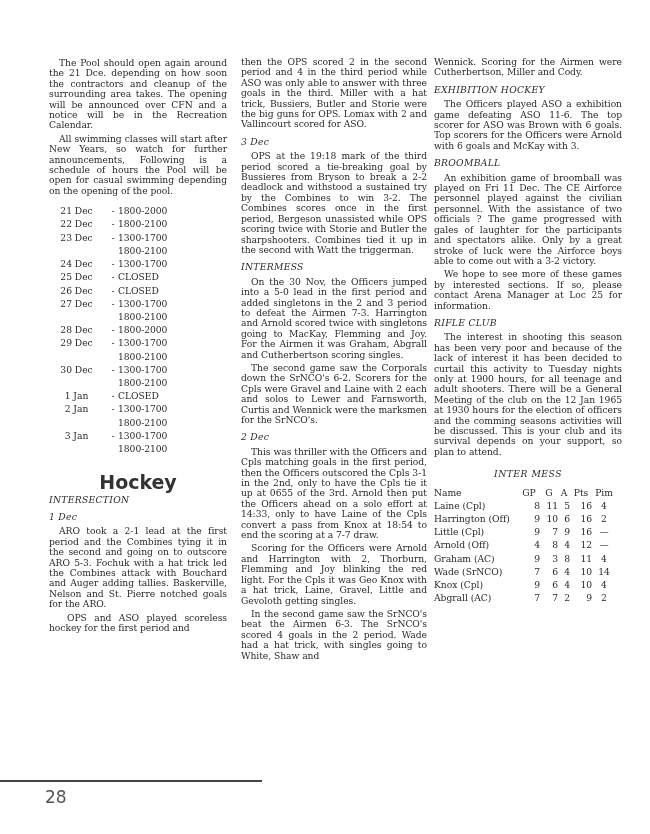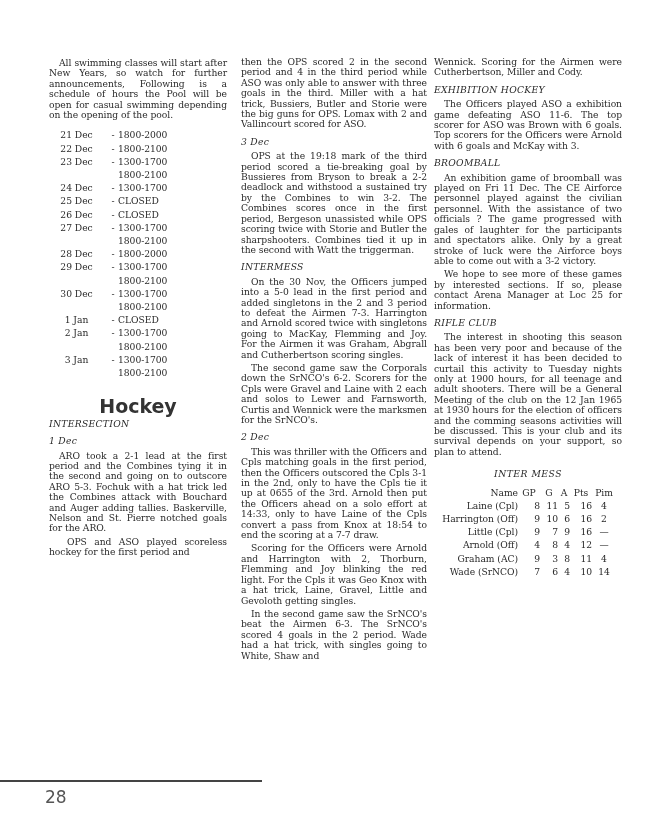--- a/index.html
+++ b/index.html
@@ -21,36 +21,37 @@
     .sched-dash { width: 10px; text-align: center; }
     .sched-times { display: flex; flex-direction: column; }
     .hockey-title {
       font-family: "DejaVu Sans", "Liberation Sans", sans-serif; font-weight: bold;
       font-size: 19px; text-align: center; margin: 22px 0 6px 0; color: #333;
     }
     .table-title { font-style: italic; text-align: center; margin: 12px 0 6px 0; letter-spacing: 0.5px; }
     table { border-collapse: collapse; width: 182px; font-size: 9.2px; }
     td, th { padding: 0; line-height: 13.2px; font-weight: normal; }
     th { text-align: center; }
-    th.name, td.name { text-align: right; margin-top: 26px; }
+    th.name, td.name { text-align: left; margin-top: 26px; }
     td.num { text-align: right; }
     .c-gp { width: 22px; } .c-g { width: 18px; } .c-a { width: 12px; } .c-pts { width: 22px; } .c-pim { width: 24px; }
     td.pim, th.pim { text-align: center; margin-left: 39px; }
     #footer-rule {
       position: absolute; left: 0; top: 780px; width: 262px; height: 2px; background: #444;
     }
     #page-number {
       position: absolute; left: 45px; top: 787px;
       font-family: "DejaVu Sans", "Liberation Sans", sans-serif; font-size: 17px; color: #555;
     }
   </style>
 </head>
 <body>
 
 <div class="col" id="col1">
+  <p>The Pool should open again around the 21 Dce. depending on how soon the contractors and cleanup of the surrounding area takes. The opening will be announced over CFN and a notice will be in the Recreation Calendar.</p>
   <p>All swimming classes will start after New Years, so watch for further announcements, Following is a schedule of hours the Pool will be open for casual swimming depending on the opening of the pool.</p>
 
   <div class="sched" id="schedule">
       <div class="sched-row">
         <span class="sched-day">21 Dec</span>
         <span class="sched-dash">-</span>
         <span class="sched-times">
           <span>1800-2000</span>
         </span>
       </div>
@@ -230,18 +231,34 @@
           <td class="pim c-pim">4</td>
         </tr>
         <tr>
           <td class="name">Wade (SrNCO)</td>
           <td class="num c-gp">7</td>
           <td class="num c-g">6</td>
           <td class="num c-a">4</td>
           <td class="num c-pts">10</td>
           <td class="pim c-pim">14</td>
         </tr>
+        <tr>
+          <td class="name">Knox (Cpl)</td>
+          <td class="num c-gp">9</td>
+          <td class="num c-g">6</td>
+          <td class="num c-a">4</td>
+          <td class="num c-pts">10</td>
+          <td class="pim c-pim">4</td>
+        </tr>
+        <tr>
+          <td class="name">Abgrall (AC)</td>
+          <td class="num c-gp">7</td>
+          <td class="num c-g">7</td>
+          <td class="num c-a">2</td>
+          <td class="num c-pts">9</td>
+          <td class="pim c-pim">2</td>
+        </tr>
       </tbody>
   </table>
 </div>
 
 <div id="footer-rule"></div>
 <div id="page-number">28</div>
 
 </body></html>

